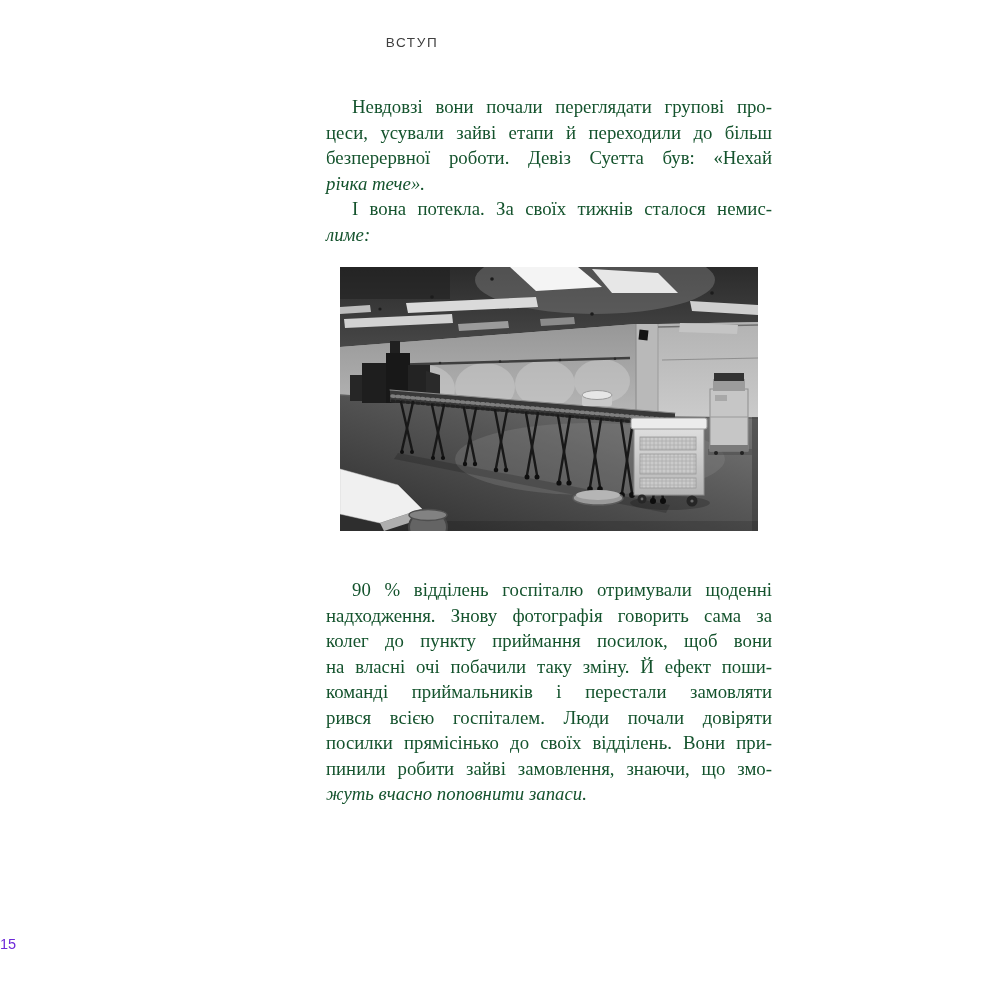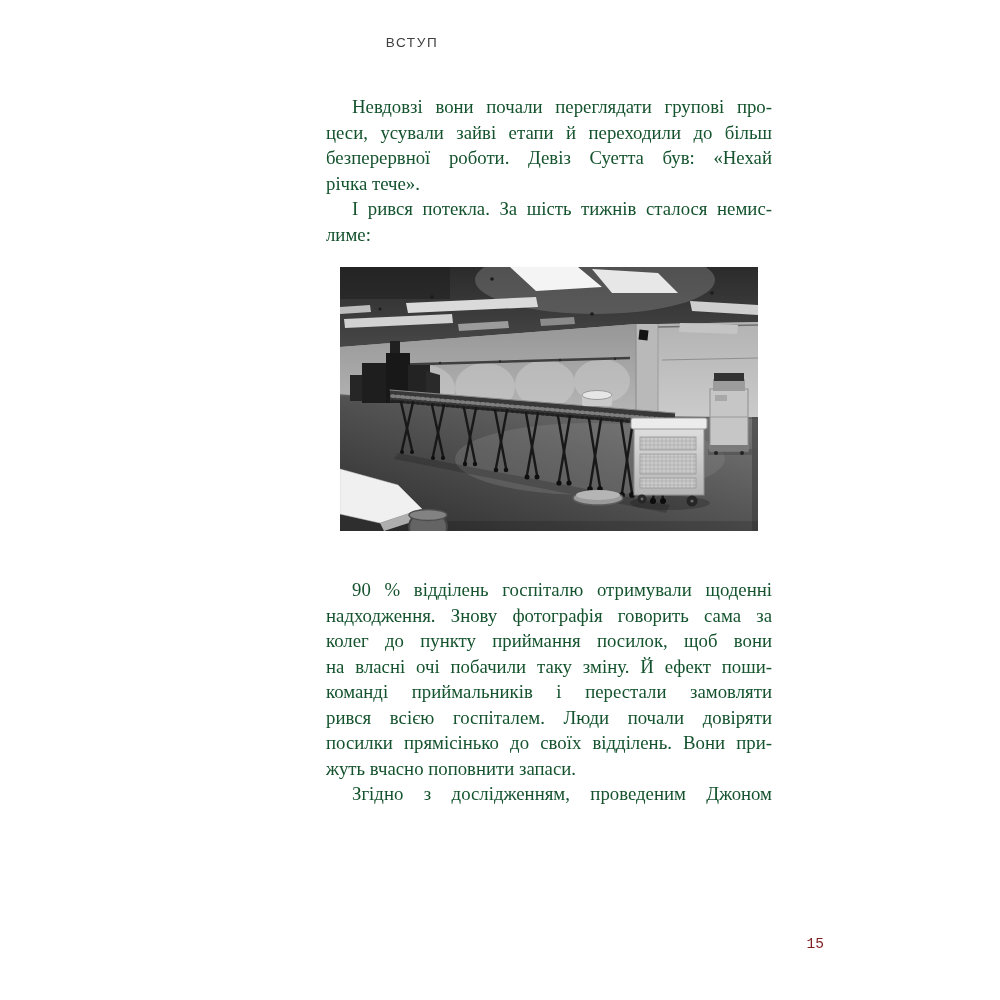--- a/index.html
+++ b/index.html
@@ -11,47 +11,47 @@
     font-size:13.5px;letter-spacing:1.6px;color:#3f3f3f;
   }
   .column{
     position:absolute;left:278px;top:94px;width:446px;
     font-family:"Liberation Serif",serif;
     font-size:18.8px;line-height:25.5px;color:#14532d;margin-left:48px;
   }
   .para{margin:0;}
   .line{text-align:justify;text-align-last:justify;}
   .line.first{text-indent:26px;}
-  .line.last{text-align-last:left;}
+  .line.last{text-align-last:left;font-style:italic;}
   .figure{display:block;width:418px;height:264px;margin:20px 0 46px 14px;}
   .page-number{
     position:absolute;top:936px;left:0;width:100%;
-    text-align:right;
-    font-family:Liberation Mono, monospace;
-    font-size:14.5px;color:#7f1d1d;
+    text-align:left;
+    font-family:Liberation Sans, sans-serif;
+    font-size:14.5px;color:#6d28d9;
   }
 </style>
 </head>
 <body>
 
 <div class="page">
 
   <div class="running-head">ВСТУП</div>
 
   <div class="column">
 
     <div id="paras-before">
         <div class="para">
           <div class="line first">Невдовзі вони почали переглядати групові про-</div>
           <div class="line">цеси, усували зайві етапи й переходили до більш</div>
           <div class="line">безперервної роботи. Девіз Суетта був: «Нехай</div>
           <div class="line last">річка тече».</div>
         </div>
         <div class="para">
-          <div class="line first">І рився потекла. За шість тижнів сталося немис-</div>
+          <div class="line first">І вона потекла. За своїх тижнів сталося немис-</div>
           <div class="line last">лиме:</div>
         </div>
       </div>
 
     <svg class="figure" viewBox="0 0 418 264" xmlns="http://www.w3.org/2000/svg" role="img" aria-label="Чорно-біла фотографія: порожній пункт приймання посилок госпіталю з довгим роликовим конвеєром, візком на коліщатах і копіювальним апаратом під стіною">
       <defs>
         <linearGradient id="gCeil" x1="0" y1="0" x2="0" y2="1">
           <stop offset="0" stop-color="#2b2b2b"></stop>
             <stop offset="1" stop-color="#474747"></stop>
         </linearGradient>
@@ -246,24 +246,24 @@
         <div class="para">
           <div class="line first">90 % відділень госпіталю отримували щоденні</div>
           <div class="line">надходження. Знову фотографія говорить сама за</div>
         </div>
         <div class="para">
           <div class="line">колег до пункту приймання посилок, щоб вони</div>
           <div class="line">на власні очі побачили таку зміну. Й ефект поши-</div>
           <div class="line">команді приймальників і перестали замовляти</div>
           <div class="line">рився всією госпіталем. Люди почали довіряти</div>
           <div class="line">посилки прямісінько до своїх відділень. Вони при-</div>
+          <div class="line">пинили робити зайві замовлення, знаючи, що змо-</div>
           <div class="line last">жуть вчасно поповнити запаси.</div>
         </div>
         <div class="para">
-          <div class="line first">Згідно з дослідженням, проведеним Джоном</div>
         </div>
       </div>
 
   </div>
 
   <div class="page-number">15</div>
 
 </div>
 
 </body></html>

